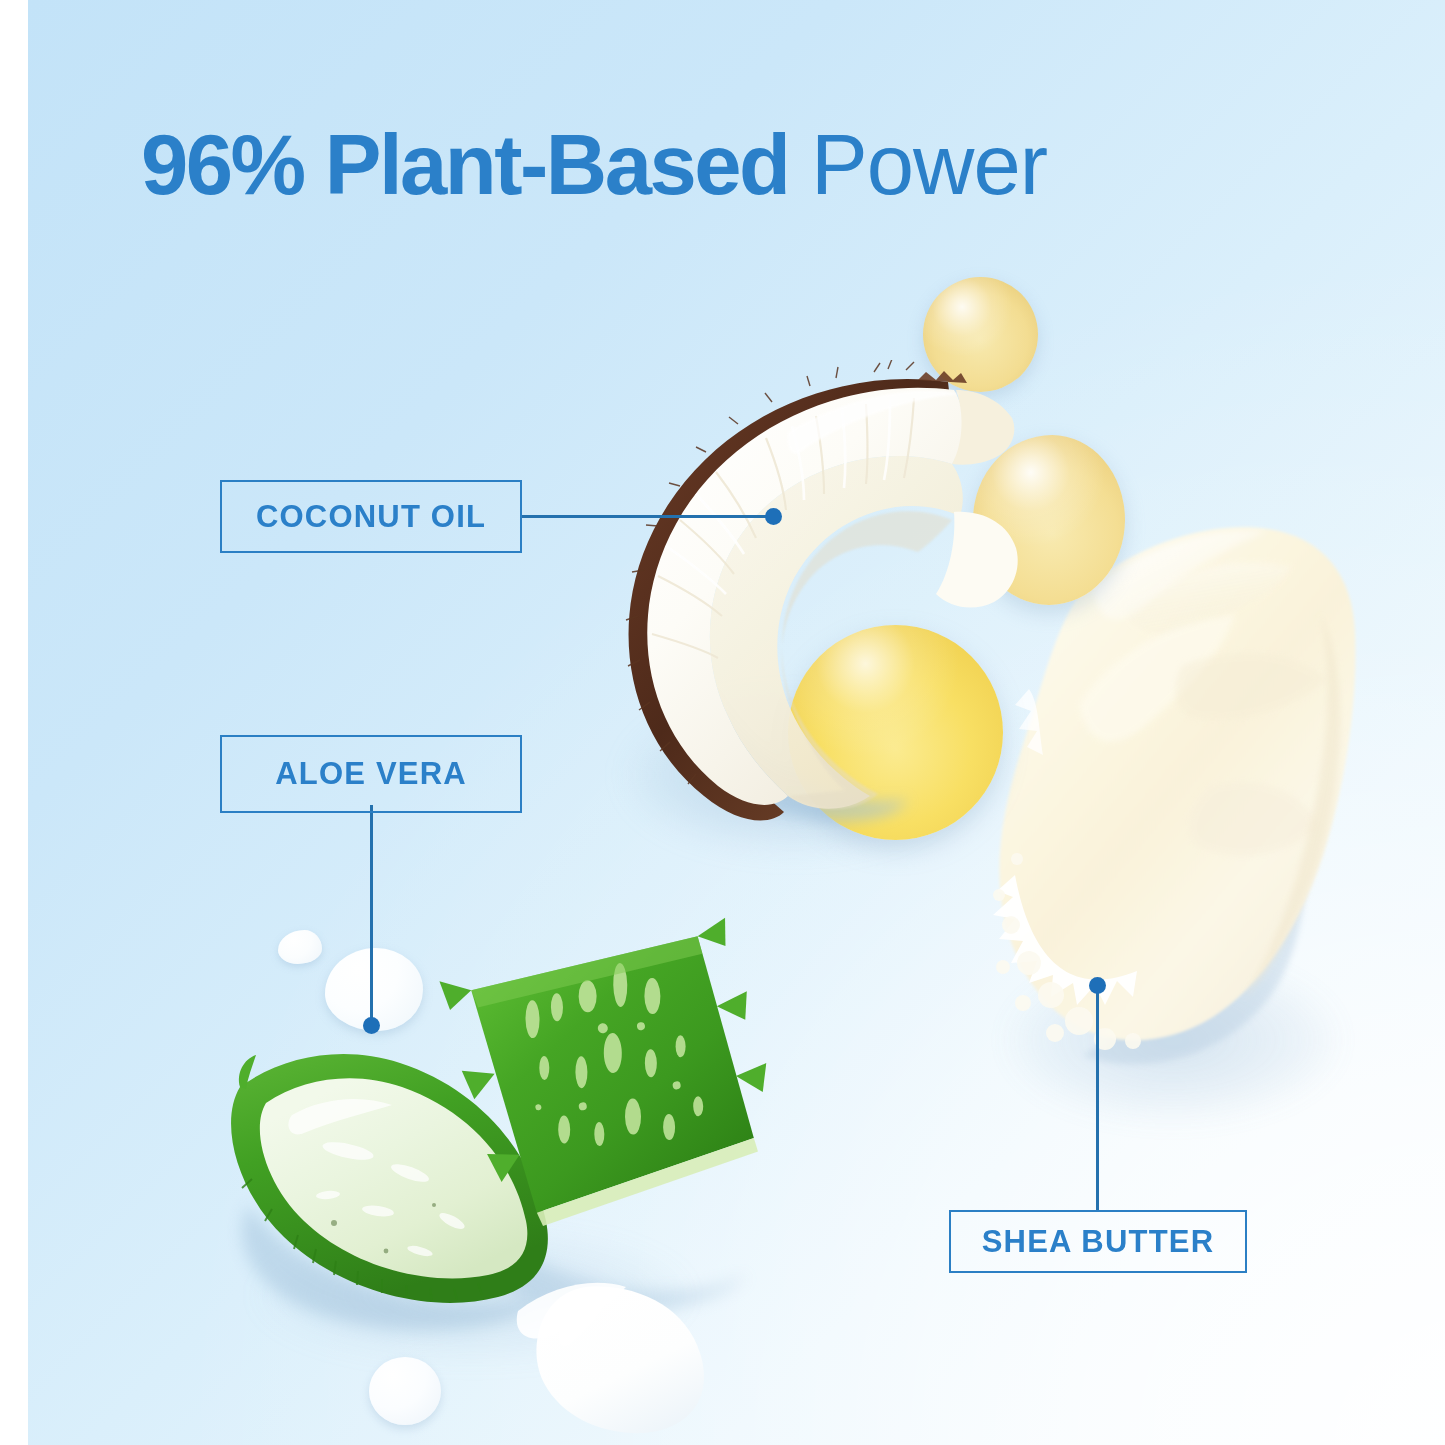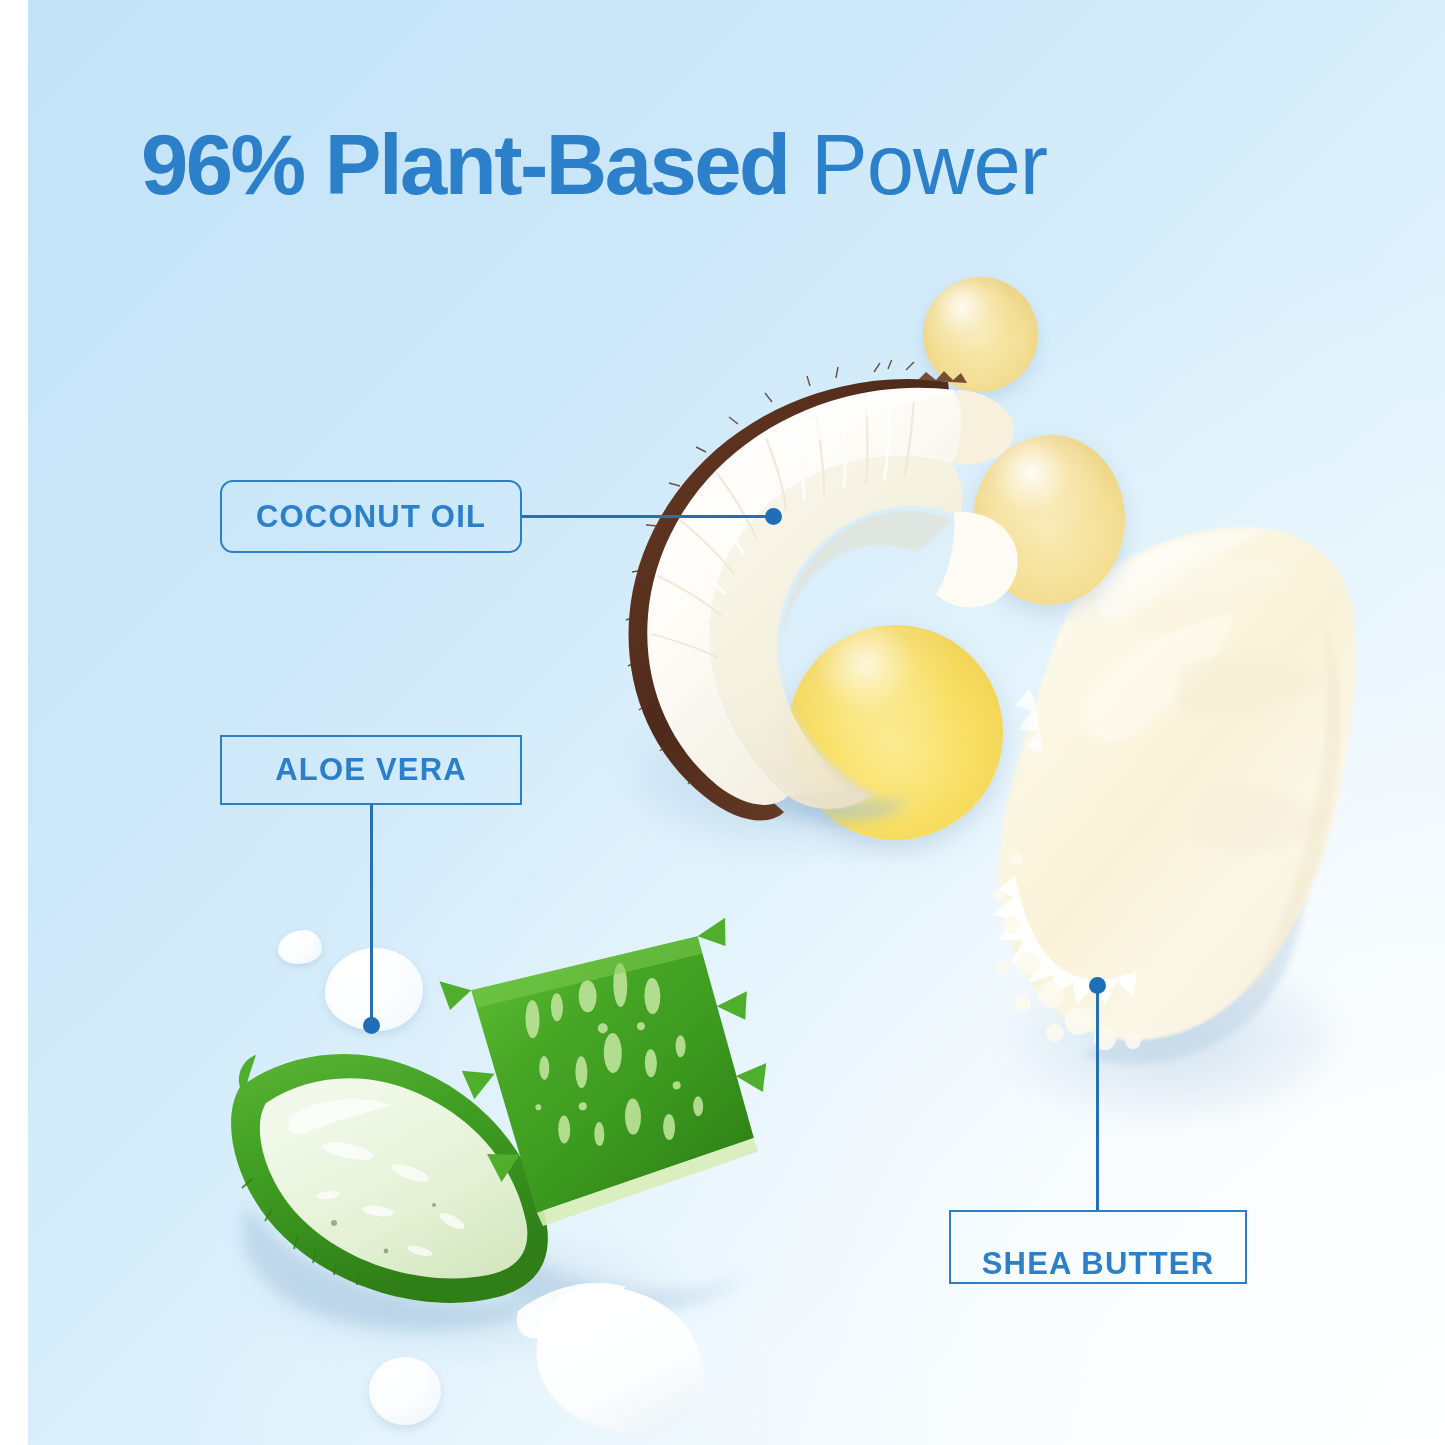--- a/index.html
+++ b/index.html
@@ -467,29 +467,29 @@
 
         <path d="M330,292 L556,252 L558,266 L334,306 Z" fill="#d8edb8" opacity="0.9"></path>
       </g>
     </svg>
   </div>
 
   <div class="gel-drop" id="gel-small-2"></div>
 
   <div class="leader-line-h" style="left:494px; top:515px; width:252px;"></div>
   <div class="leader-dot" style="left:737px; top:508px;"></div>
-  <div class="callout-box" style="left:192px; top:480px; width:302px; height:73px;border-radius:13px;">
+  <div class="callout-box" style="left:192px; top:480px; width:302px; height:73px;">
     <span class="callout-label">COCONUT OIL</span>
   </div>
 
   <div class="leader-line-v" style="left:342px; top:805px; height:222px;"></div>
   <div class="leader-dot" style="left:335px; top:1017px;"></div>
-  <div class="callout-box" style="left:192px; top:735px; width:302px; height:70px;">
+  <div class="callout-box" style="left:192px; top:735px; width:302px; height:78px;">
     <span class="callout-label">ALOE VERA</span>
   </div>
 
   <div class="leader-line-v" style="left:1068px; top:985px; height:226px;"></div>
   <div class="leader-dot" style="left:1061px; top:977px;"></div>
-  <div class="callout-box" style="left:921px; top:1210px; width:298px; height:74px;align-items:flex-end;">
+  <div class="callout-box" style="left:921px; top:1210px; width:298px; height:63px;">
     <span class="callout-label">SHEA BUTTER</span>
   </div>
 
 </div>
 
 </body></html>

